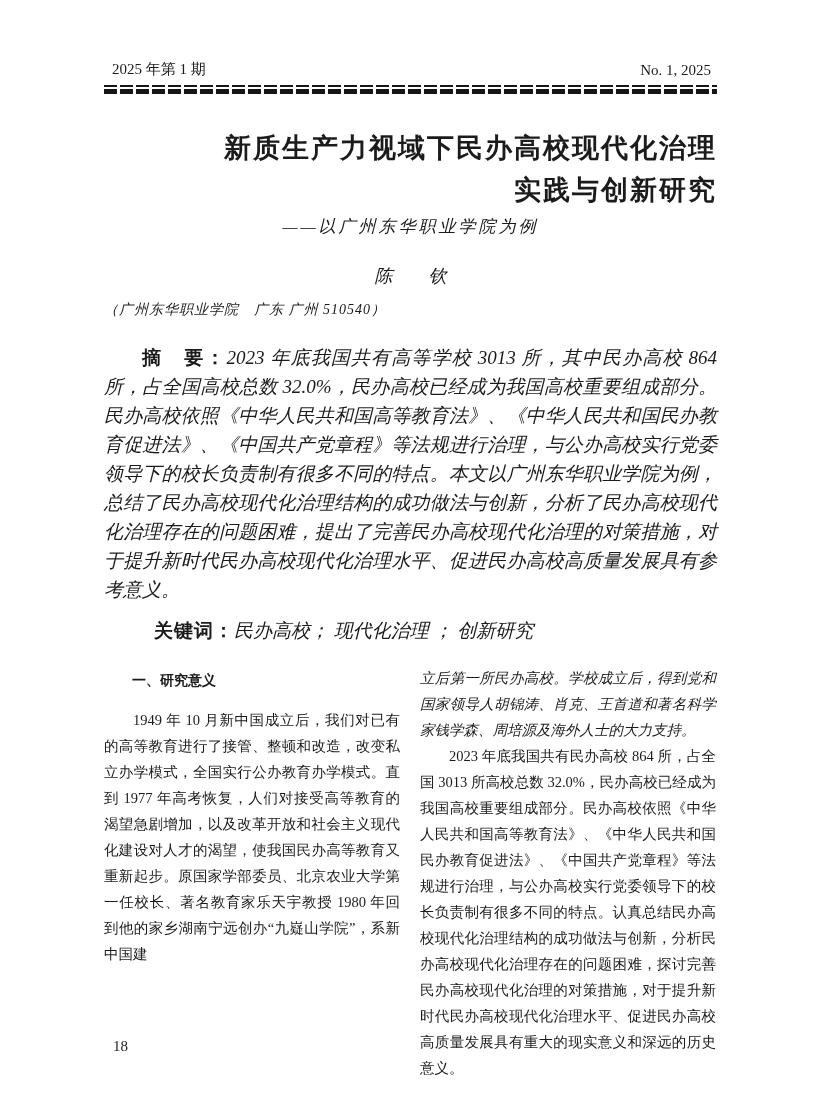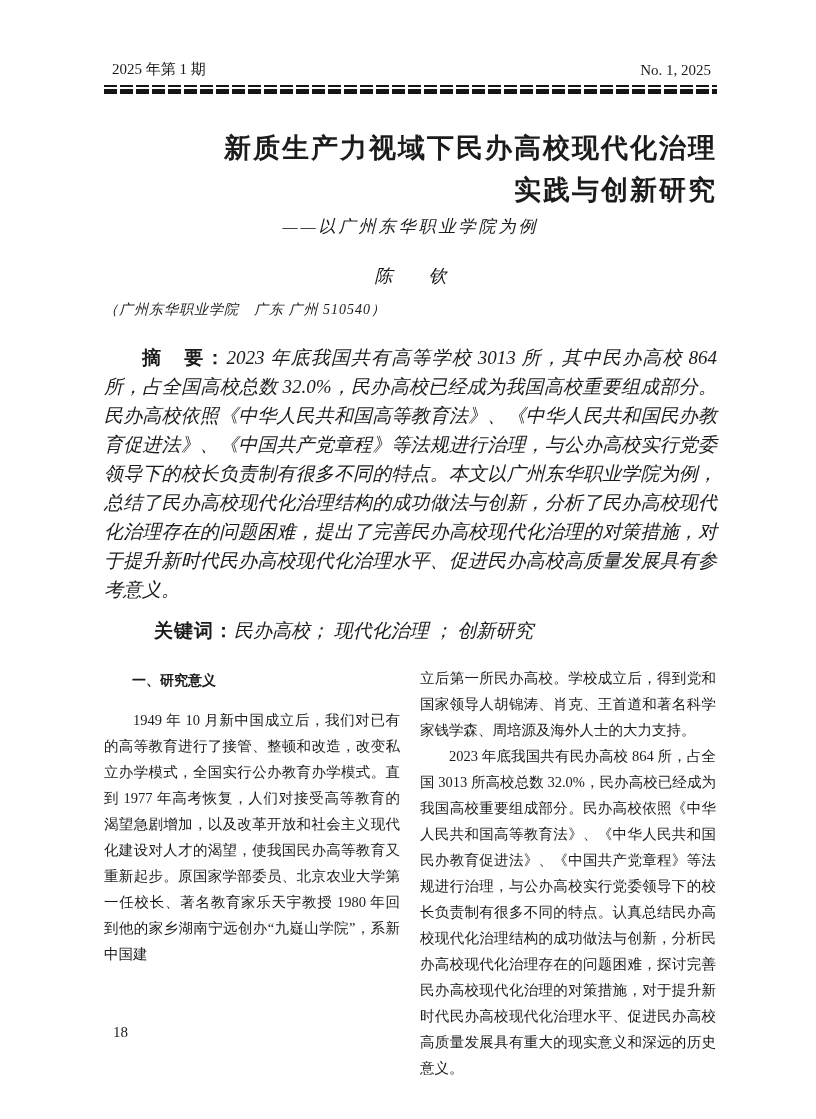--- a/index.html
+++ b/index.html
@@ -103,26 +103,26 @@
   }
   .body-heading {
     font-family: "Liberation Sans", "DejaVu Sans", sans-serif;
     font-weight: bold;
     font-size: 14px;
     text-indent: 2em;
     margin-top: 26px;
   }
   .col > .body-heading:first-child { margin-top: 2px; }
   .body-para { text-indent: 2em; margin: 0; }
-  .body-para.no-indent { text-indent: 0; }
+  .body-para.no-indent { text-indent: 0; font-style: italic; }
   
   .page-number {
     position: absolute;
     left: 113px;
-    bottom: 78px;
+    bottom: 64px;
     font-size: 15px;
   }
 </style>
 </head>
 <body>
 
 <div class="page">
   <div class="content">
 
     <div class="journal-header">

